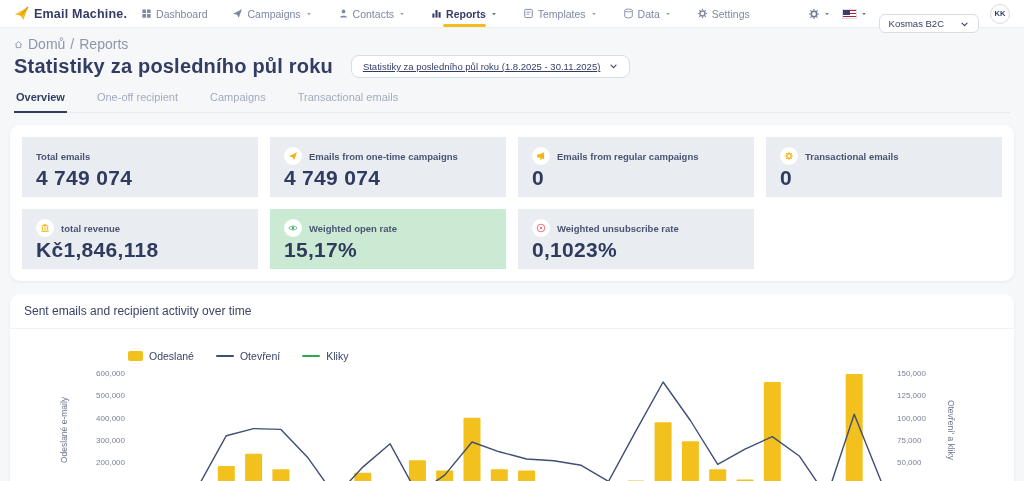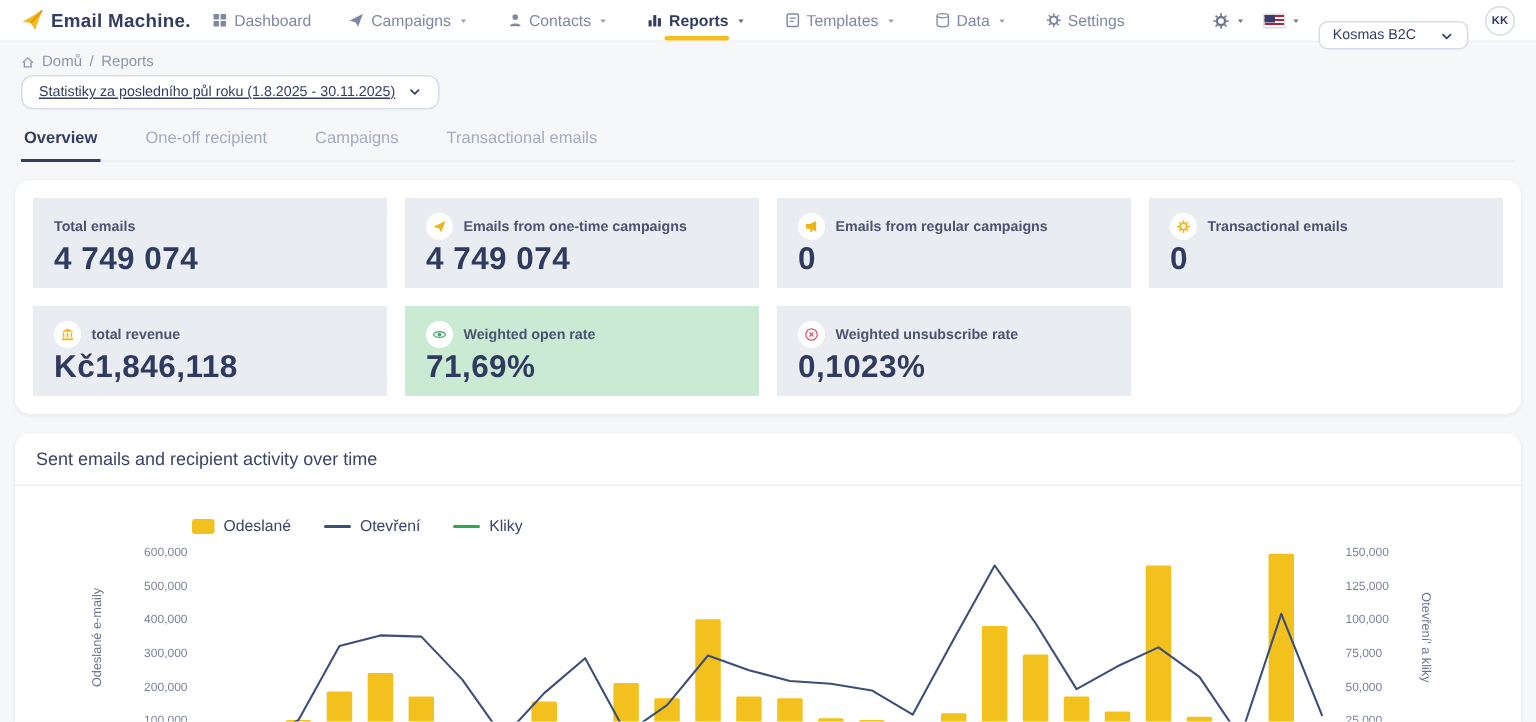--- a/index.html
+++ b/index.html
@@ -24,21 +24,21 @@
   .icon-btn .ic { width:12px; height:12px; display:inline-flex; }
   .icon-btn .ic svg { width:100%; height:100%; }
   .icon-btn .caret { width:8px; height:8px; display:inline-flex; }
   .flag { width:15px; height:10px; position:relative; background:repeating-linear-gradient(180deg,#b22234 0 1.4px,#fff 1.4px 2.8px); border:.5px solid #d9dee8; }
   .flag::before { content:""; position:absolute; left:0; top:0; width:7px; height:5px; background:#3c3b6e; }
   .account-select { display:flex; align-items:flex-end; gap:16px; border:1px solid #d7dce6; border-radius:6px; background:#fff; padding:3px 9px; font-size:9.5px; color:#333d63; cursor:pointer;margin-top:20px; }
   .account-select .caret { width:9px; height:9px; display:inline-flex; color:#333d63; }
   .avatar { width:20px; height:20px; border-radius:50%; border:1px solid #d7dce6; background:#fdfdfe; display:flex; align-items:center; justify-content:center; font-size:7.5px; font-weight:700; color:#333d63; cursor:pointer; }
 
   
-  .breadcrumb { display:flex; align-items:center; gap:5px; padding:8px 14px 0; font-size:10px; color:#8d96ab; }
+  .breadcrumb { display:flex; align-items:center; gap:5px; padding:8px 14px 0; font-size:14px; color:#8d96ab; }
   .breadcrumb .ic { width:9px; height:9px; display:inline-flex; }
   .breadcrumb .ic svg { width:100%; height:100%; }
   .crumb { cursor:pointer; }
   .title-row { display:flex; align-items:center; gap:18px; padding:3px 14px 0; }
   .page-title { font-size:20px; font-weight:700; color:#333d63; letter-spacing:.2px; }
   .period-pill { display:flex; align-items:center; gap:9px; border:1px solid #d7dce6; border-radius:8px; background:#fff; padding:5px 11px; font-size:9.5px; color:#333d63; cursor:pointer;text-decoration:underline; }
   .period-pill .caret { width:9px; height:9px; display:inline-flex; }
 
   
   .tabs { display:flex; gap:28px; margin:13px 14px 0; border-bottom:1px solid #e8ebf1; }
@@ -209,20 +209,21 @@
         <path d="M2 8.2 8 2.8 14 8.2" stroke="currentColor" stroke-width="1.6" fill="none"></path>
         <path d="M4 7.5V13.5h8V7.5" stroke="currentColor" stroke-width="1.6" fill="none"></path>
       </svg>
     </span>
   <span class="crumb">Domů</span>
   <span>/</span>
   <span class="crumb">Reports</span>
 </div>
 
 <div class="title-row">
+  <h1 class="page-title">Statistiky za posledního půl roku</h1>
   <div class="period-pill">
     <span>Statistiky za posledního půl roku (1.8.2025 - 30.11.2025)</span>
     <span class="caret">
         <svg viewBox="0 0 16 16">
           <path d="M3.5 5.5 8 10l4.5-4.5" fill="none" stroke="currentColor" stroke-width="1.9" stroke-linecap="round" stroke-linejoin="round"></path>
         </svg>
       </span>
   </div>
 </div>
 
@@ -303,21 +304,21 @@
         <span class="circ">
           <span class="ic" style="color: rgb(63, 174, 98);">
             <svg viewBox="0 0 16 16">
               <path d="M1.5 8C4 3.8 12 3.8 14.5 8 12 12.2 4 12.2 1.5 8Z" fill="none" stroke="currentColor" stroke-width="1.3"></path>
               <circle cx="8" cy="8" r="2" fill="currentColor"></circle>
             </svg>
           </span>
         </span>
         <span class="card-label">Weighted open rate</span>
       </div>
-      <div class="card-value">71,69%</div>
+      <div class="card-value">15,17%</div>
     </div>
     <div class="card gray">
       <div class="card-top">
         <span class="circ">
           <span class="ic" style="color: rgb(224, 82, 96);">
             <svg viewBox="0 0 16 16">
               <circle cx="8" cy="8" r="6.1" fill="none" stroke="currentColor" stroke-width="1.3"></circle>
               <path d="M5.9 5.9l4.2 4.2M10.1 5.9 5.9 10.1" stroke="currentColor" stroke-width="1.3"></path>
             </svg>
           </span>

